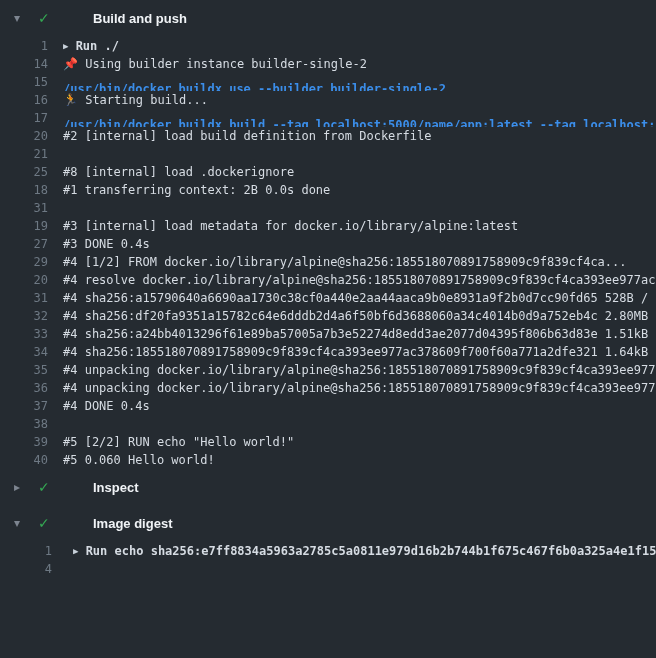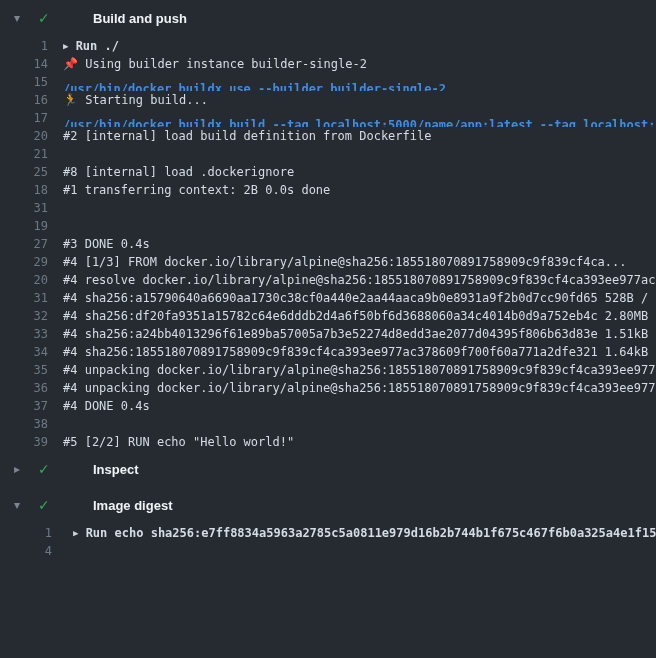--- a/index.html
+++ b/index.html
@@ -145,31 +145,32 @@
   </div>
 
 
   <div class="log-line">
     <span class="line-num">31</span>
     <span class="line-text"></span>
   </div>
 
   <div class="log-line">
     <span class="line-num">19</span>
+    <span class="line-text">#3 [internal] load metadata for docker.io/library/alpine:latest</span>
   </div>
 
   <div class="log-line">
     <span class="line-num">27</span>
     <span class="line-text">#3 DONE 0.4s</span>
   </div>
 
 
   <div class="log-line">
     <span class="line-num">29</span>
-    <span class="line-text">#4 [1/3] FROM docker.io/library/alpine@sha256:185518070891758909c9f839cf4ca...</span>
+    <span class="line-text">#4 [1/2] FROM docker.io/library/alpine@sha256:185518070891758909c9f839cf4ca...</span>
   </div>
 
   <div class="log-line">
     <span class="line-num">20</span>
     <span class="line-text">#4 resolve docker.io/library/alpine@sha256:185518070891758909c9f839cf4ca393ee977ac378609f700f60a771a2dfe321 0.0s done</span>
   </div>
 
   <div class="log-line">
     <span class="line-num">31</span>
     <span class="line-text">#4 sha256:a15790640a6690aa1730c38cf0a440e2aa44aaca9b0e8931a9f2b0d7cc90fd65 528B / 528B done</span>
@@ -208,20 +209,24 @@
   <div class="log-line">
     <span class="line-num">38</span>
     <span class="line-text"></span>
   </div>
 
   <div class="log-line">
     <span class="line-num">39</span>
     <span class="line-text">#5 [2/2] RUN echo "Hello world!"</span>
   </div>
 
+  <div class="log-line">
+    <span class="line-num">40</span>
+    <span class="line-text">#5 0.060 Hello world!</span>
+  </div>
 </div>
   </section>
 
   <section class="log-section">
     <div class="section-header">
       <span class="caret">▸</span>
       <span class="check">✓</span>
       <span class="section-title">Inspect</span>
     </div>
 

